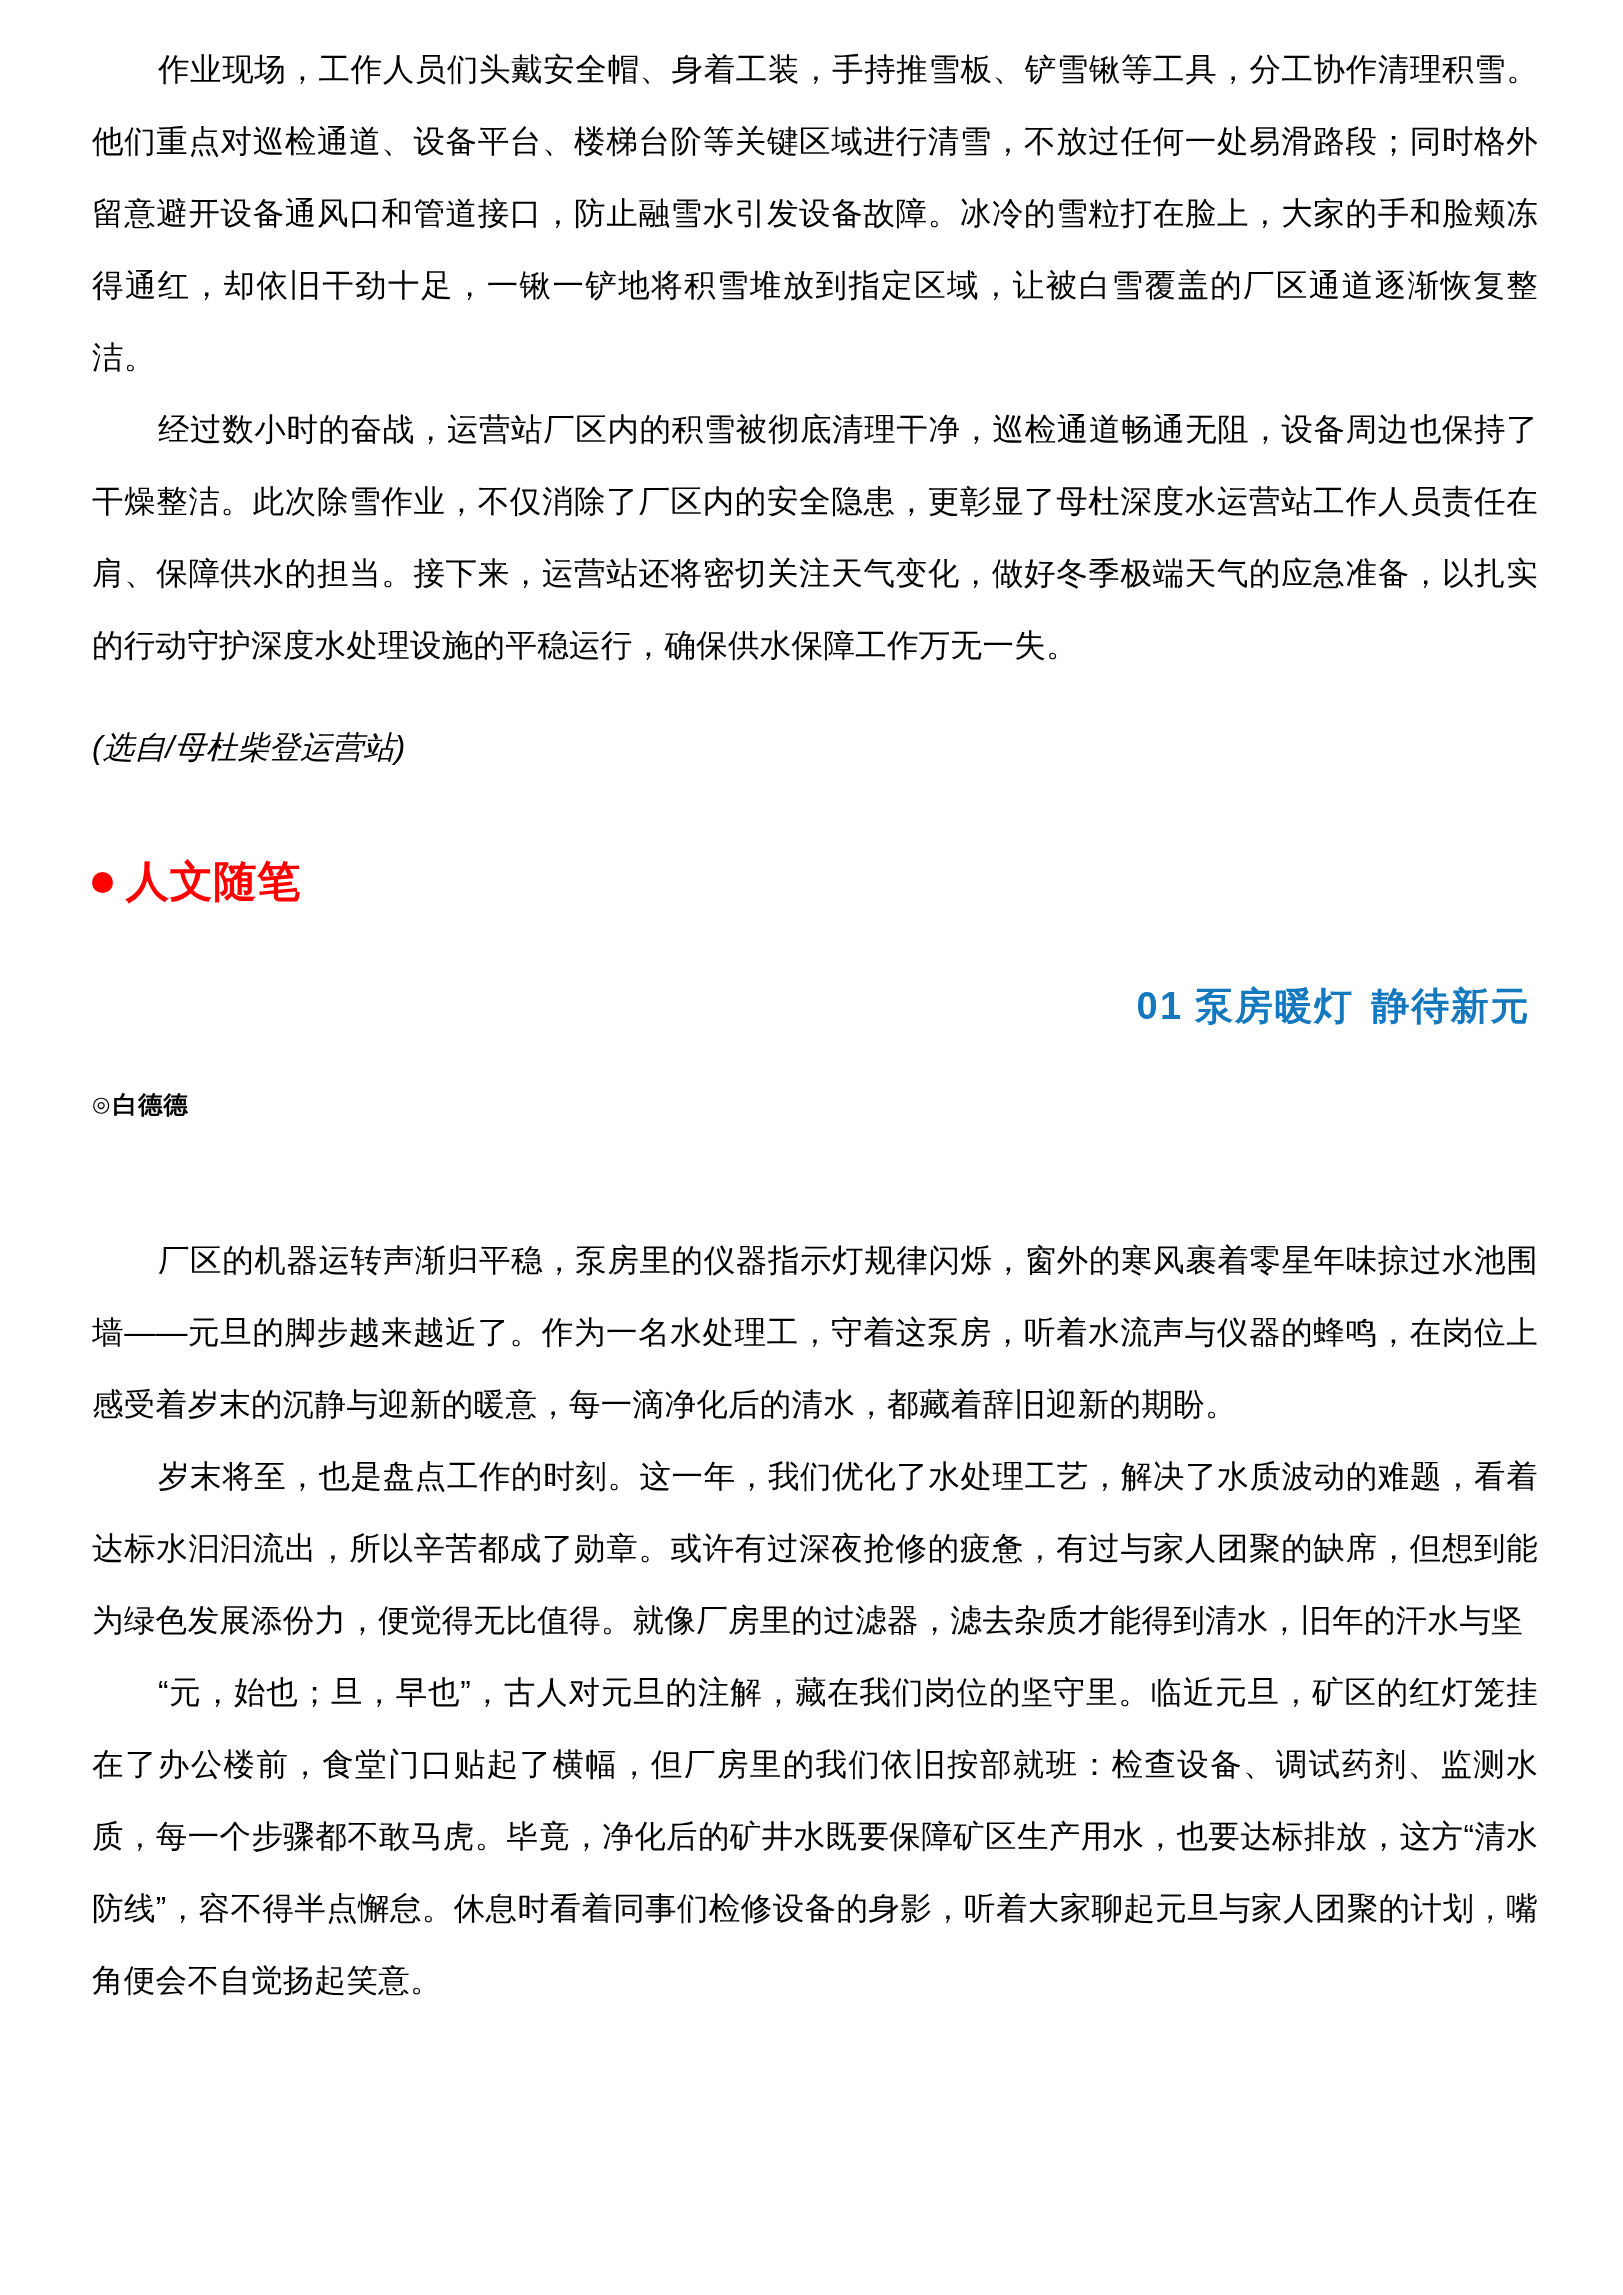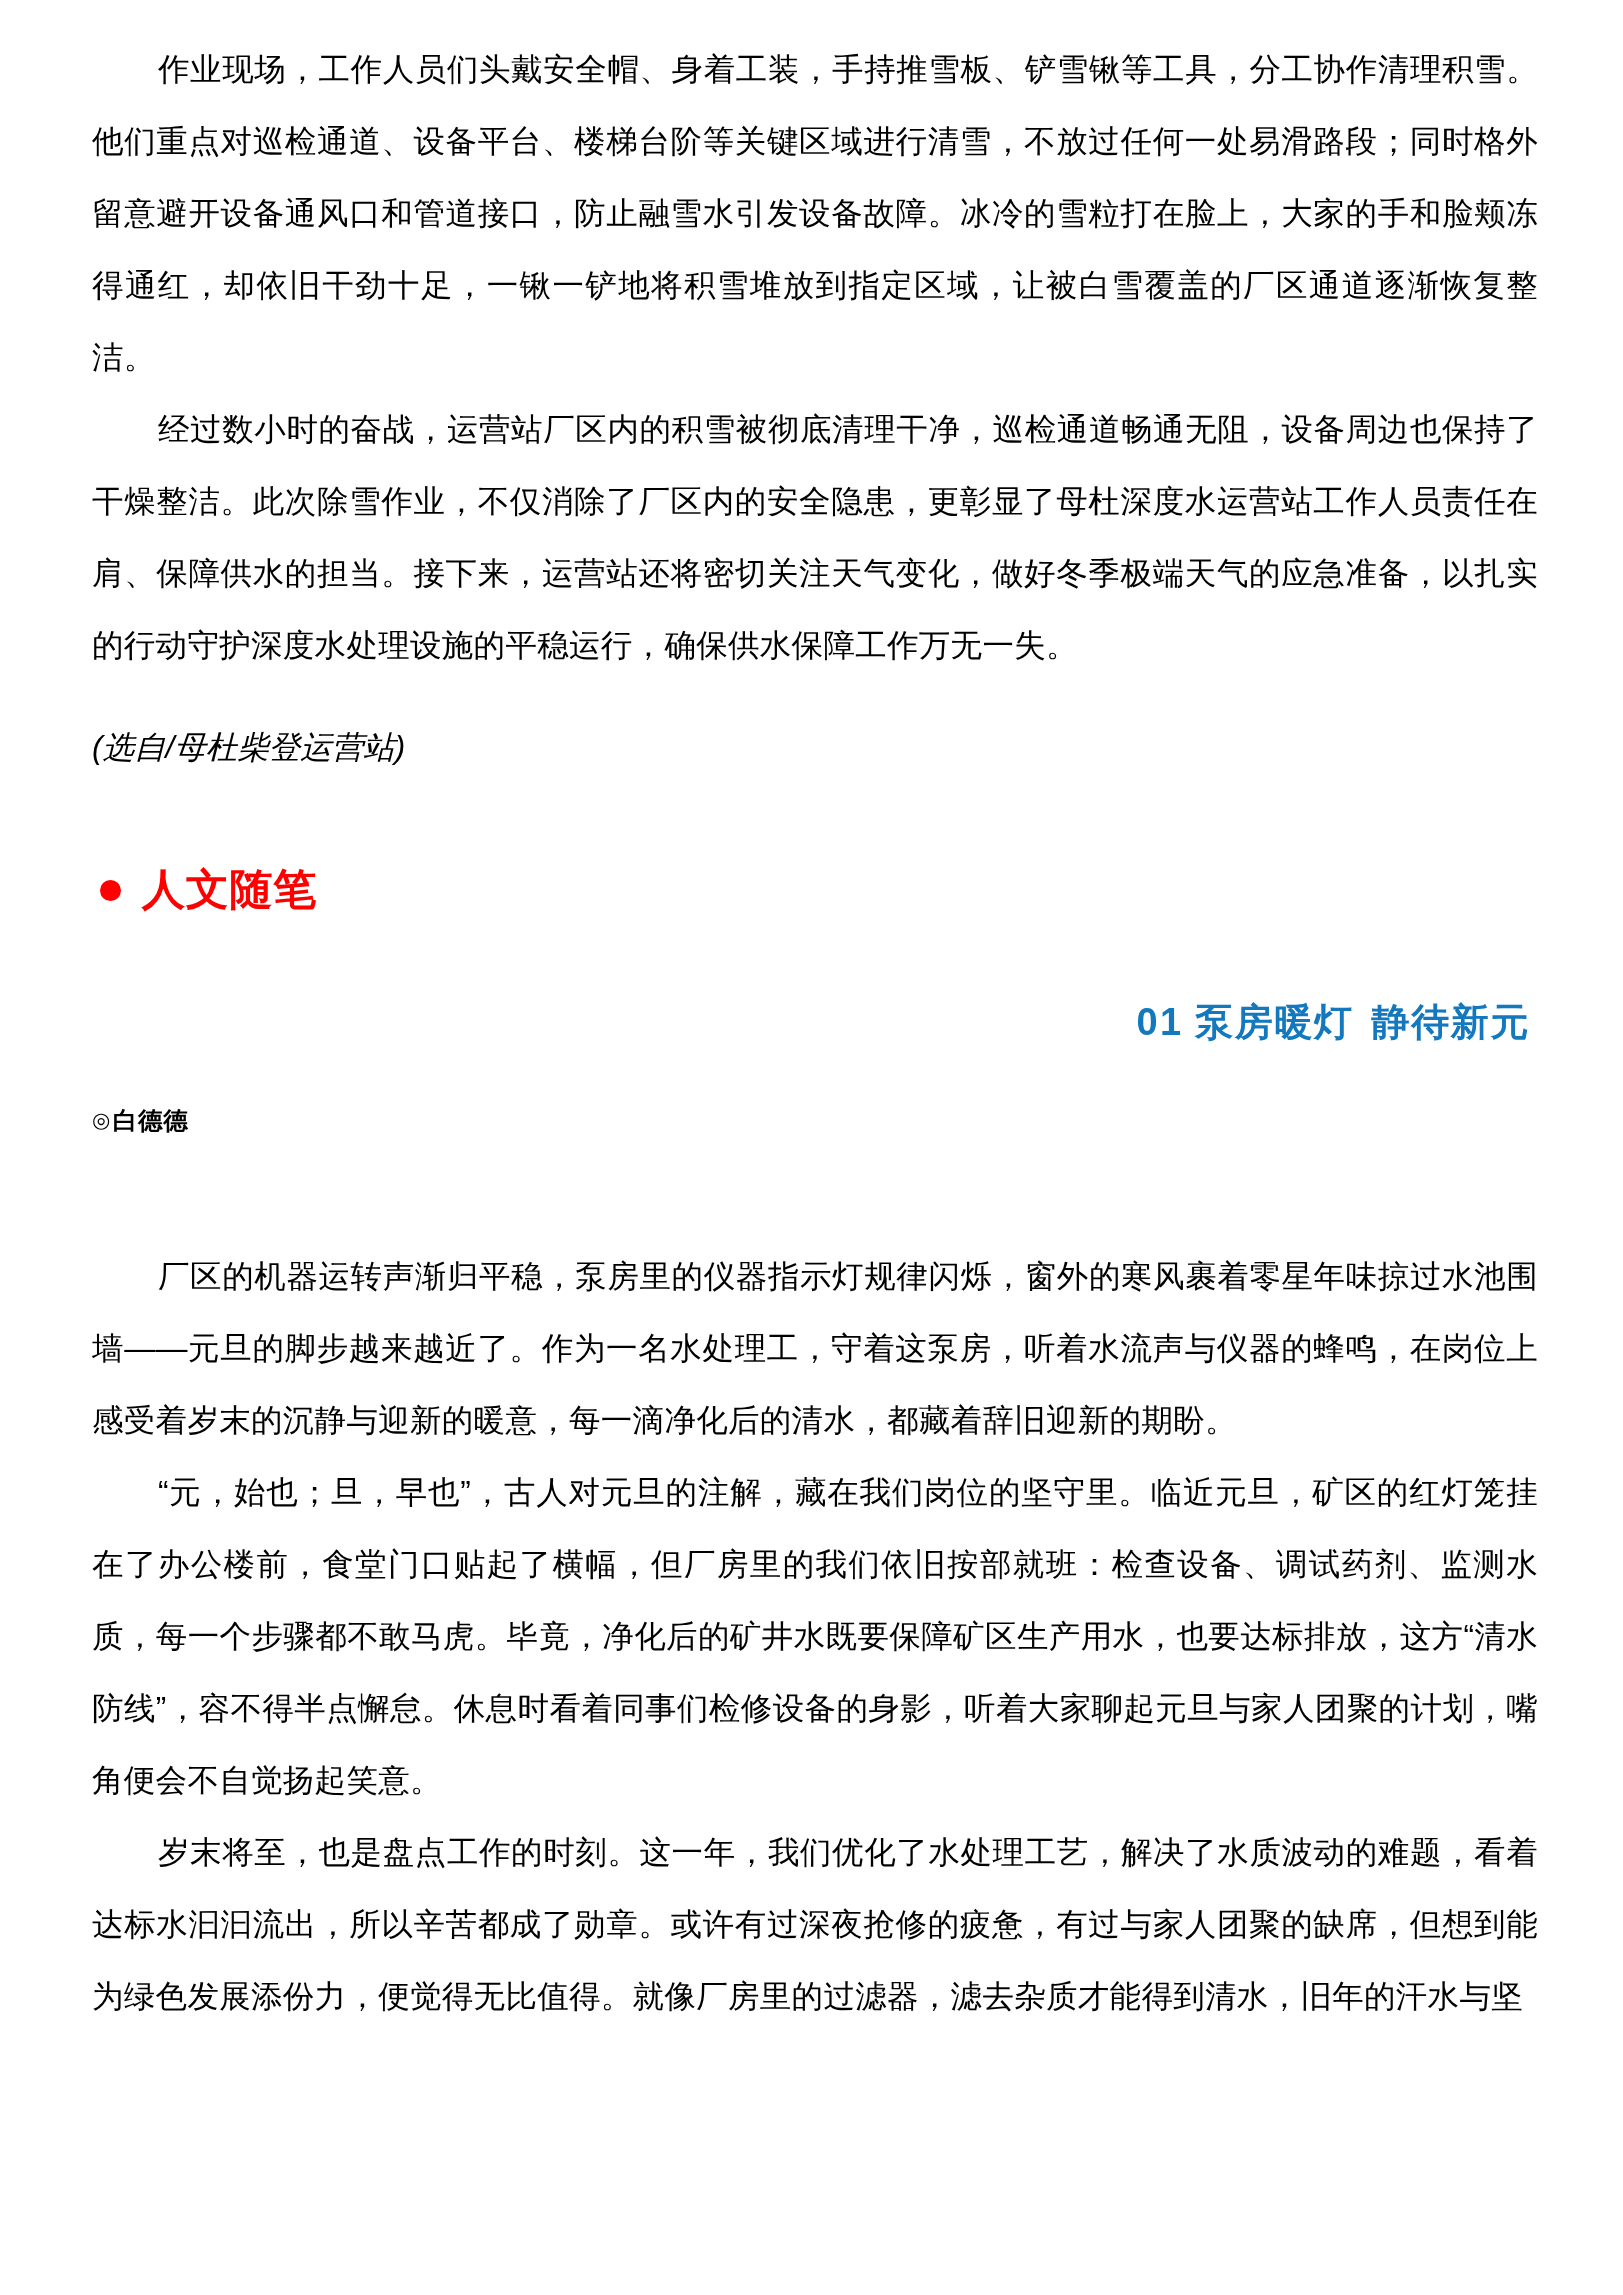--- a/index.html
+++ b/index.html
@@ -44,22 +44,22 @@
     font-weight: 400;
     margin: 0;
     padding-right: 9.8px;
     color: #000000;
   }
 
   
   .section-heading {
     display: flex;
     align-items: center;
-    gap: 16px;
-    margin: 8px;
+    gap: 8px;
+    margin: 0;
     color: #FF0000;
     font-size: 43px;
     line-height: 59px;
     font-weight: bold;
     letter-spacing: 0.8px;
   }
   .bullet-dot {
     width: 21px;
     height: 21px;
     border-radius: 50%;
@@ -140,18 +140,18 @@
   <div class="sp-after-title"></div>
 
   <div class="byline">
     <span class="mark">◎</span><span>白德德</span>
   </div>
 
   <div class="sp-after-byline"></div>
 
   <p class="para">厂区的机器运转声渐归平稳，泵房里的仪器指示灯规律闪烁，窗外的寒风裹着零星年味掠过水池围墙——元旦的脚步越来越近了。作为一名水处理工，守着这泵房，听着水流声与仪器的蜂鸣，在岗位上感受着岁末的沉静与迎新的暖意，每一滴净化后的清水，都藏着辞旧迎新的期盼。</p>
 
+  <p class="para">岁末将至，也是盘点工作的时刻。这一年，我们优化了水处理工艺，解决了水质波动的难题，看着达标水汩汩流出，所以辛苦都成了勋章。或许有过深夜抢修的疲惫，有过与家人团聚的缺席，但想到能为绿色发展添份力，便觉得无比值得。就像厂房里的过滤器，滤去杂质才能得到清水，旧年的汗水与坚</p>
+
   <p class="para">“元，始也；旦，早也”，古人对元旦的注解，藏在我们岗位的坚守里。临近元旦，矿区的红灯笼挂在了办公楼前，食堂门口贴起了横幅，但厂房里的我们依旧按部就班：检查设备、调试药剂、监测水质，每一个步骤都不敢马虎。毕竟，净化后的矿井水既要保障矿区生产用水，也要达标排放，这方“清水防线”，容不得半点懈怠。休息时看着同事们检修设备的身影，听着大家聊起元旦与家人团聚的计划，嘴角便会不自觉扬起笑意。</p>
-
-  <p class="para">岁末将至，也是盘点工作的时刻。这一年，我们优化了水处理工艺，解决了水质波动的难题，看着达标水汩汩流出，所以辛苦都成了勋章。或许有过深夜抢修的疲惫，有过与家人团聚的缺席，但想到能为绿色发展添份力，便觉得无比值得。就像厂房里的过滤器，滤去杂质才能得到清水，旧年的汗水与坚</p>
 
 </div>
 
 
 </body></html>

